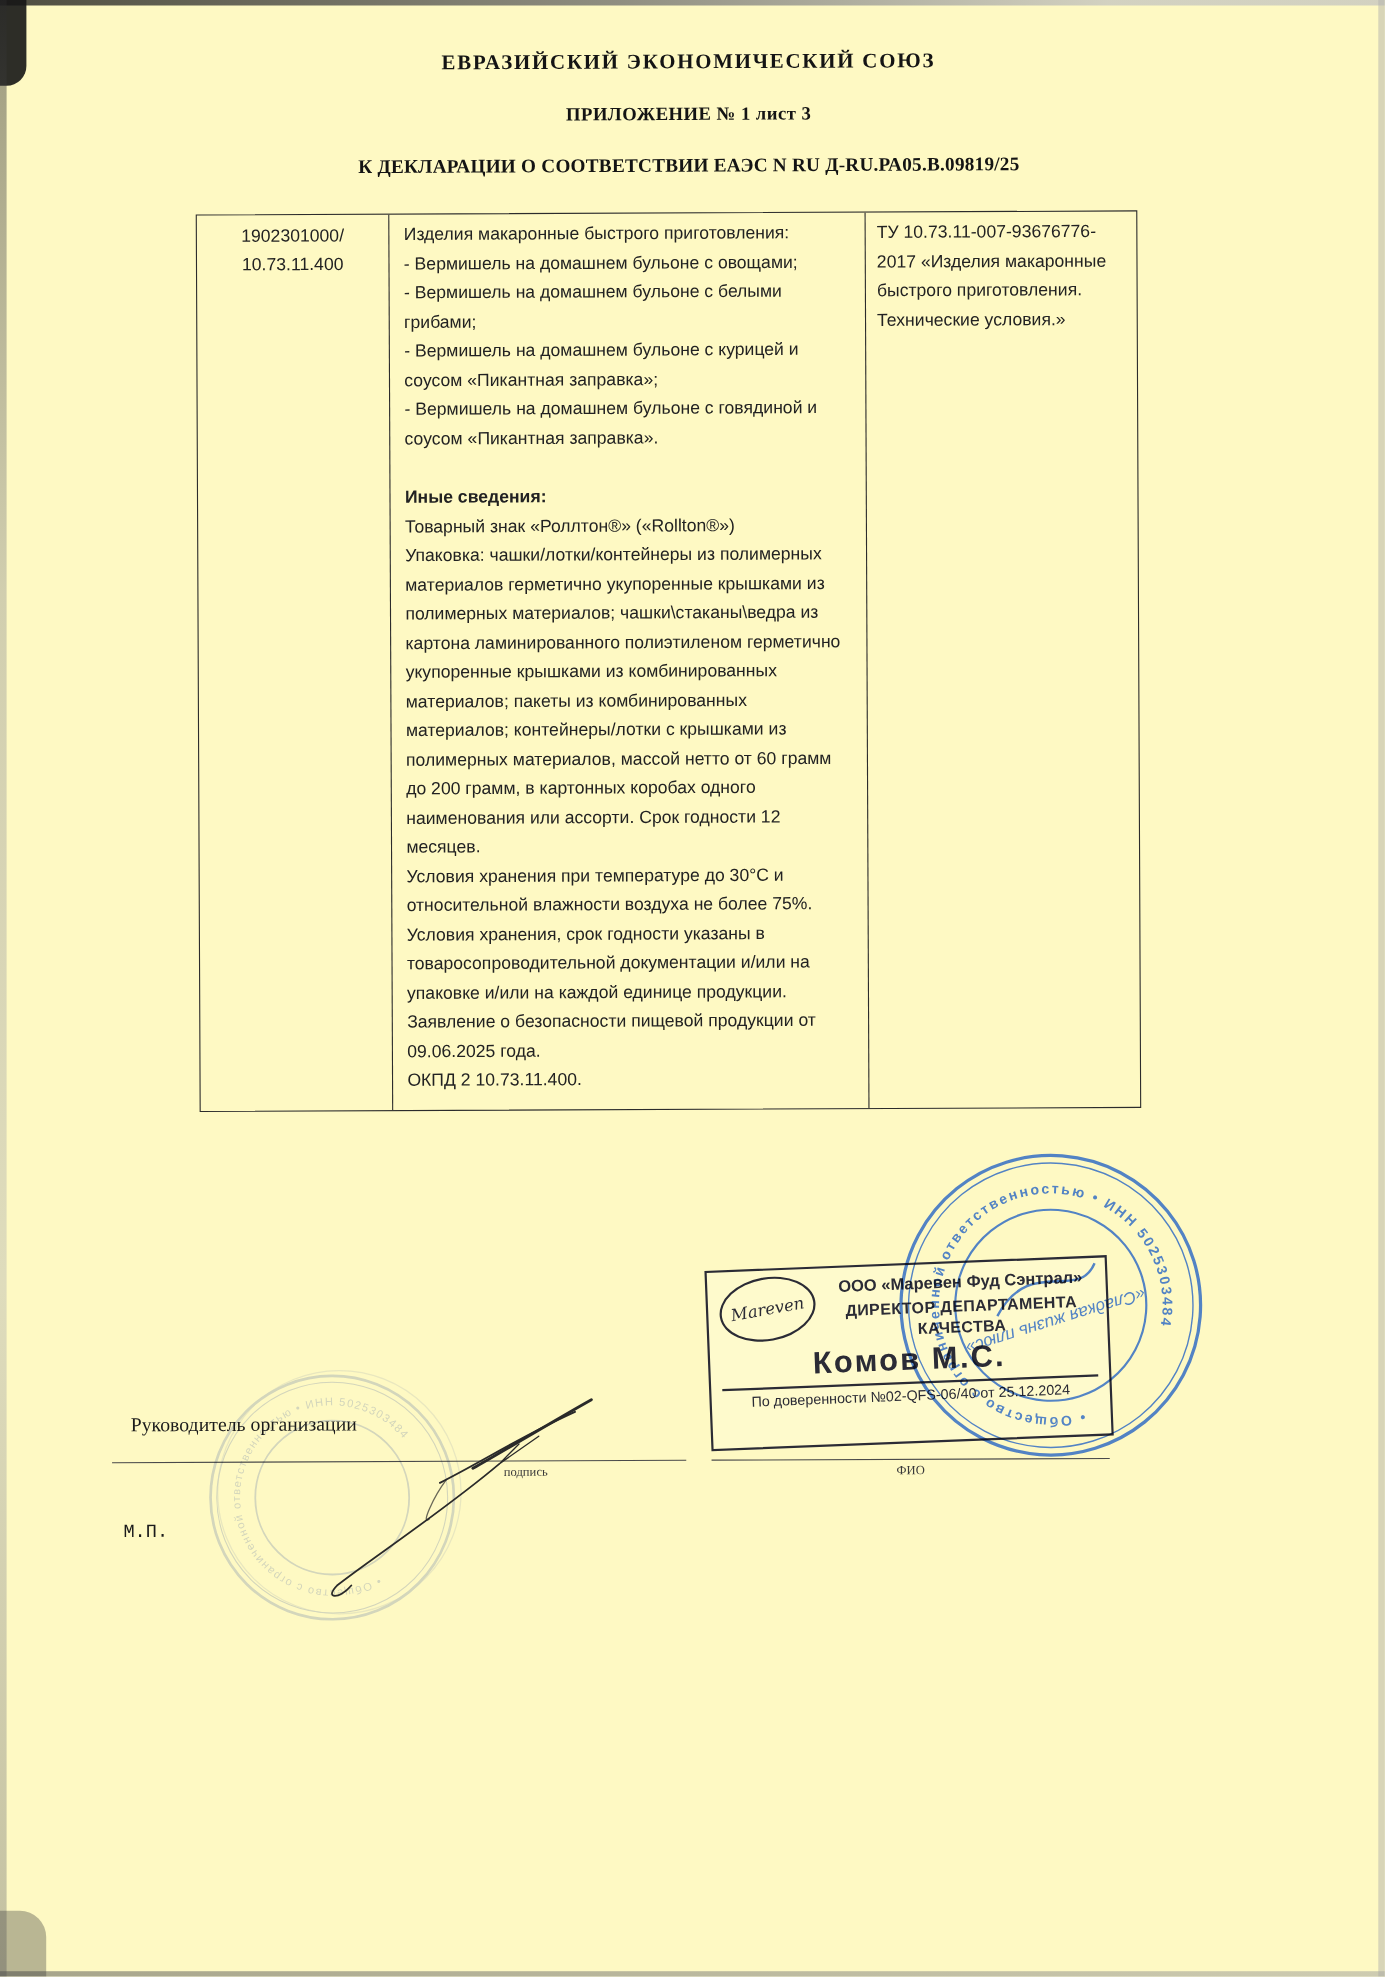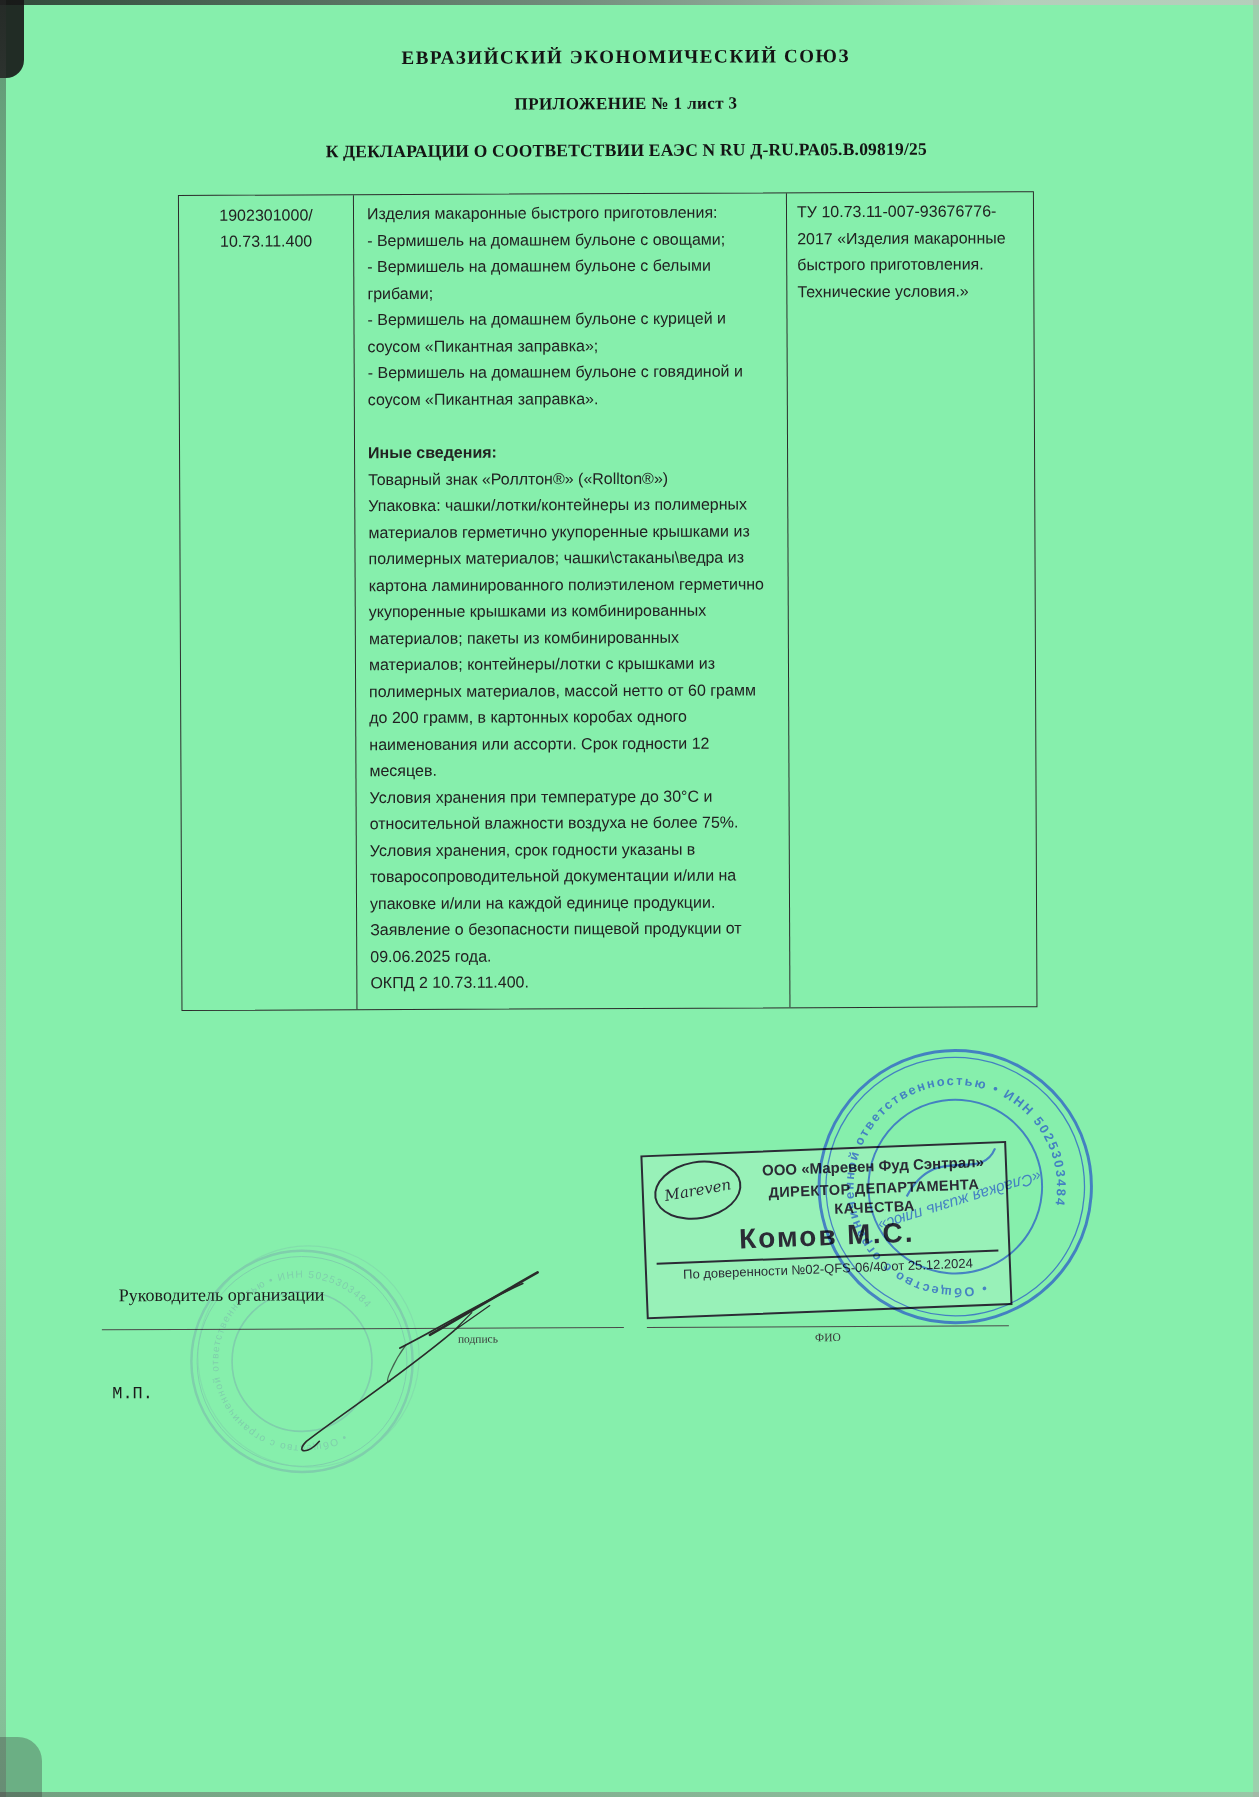--- a/index.html
+++ b/index.html
@@ -1,18 +1,18 @@
 <!DOCTYPE html>
 <html><head>
 <meta charset="utf-8">
 <style>
   html,body { margin:0; padding:0; background:#d9d9d5; }
   .page {
     position:relative; width:1259px; height:1797px;
-    background:#86efac; overflow:hidden;
+    background:#fef9c3; overflow:hidden;
     font-family:"Liberation Sans", sans-serif; color:#1d1d1d;
   }
   
   .scan-top   { position:absolute; top:0; left:0; width:100%; height:5px;
                 background:linear-gradient(to right,#141414,#6b6b6b 45%,#c4c4c0 80%); opacity:.75; }
   .scan-corner{ position:absolute; top:0; left:0; width:24px; height:78px;
                 background:#161616; border-bottom-right-radius:18px; opacity:.9; }
   .scan-left  { position:absolute; top:0; left:0; width:6px; height:100%;
                 background:linear-gradient(#2a2a2a,#9a9a96 30%,#b9b9b4 65%,#7c7c78); opacity:.45; }
   .scan-right { position:absolute; top:0; right:0; width:6px; height:100%; background:#b2b2ad; opacity:.5; }

